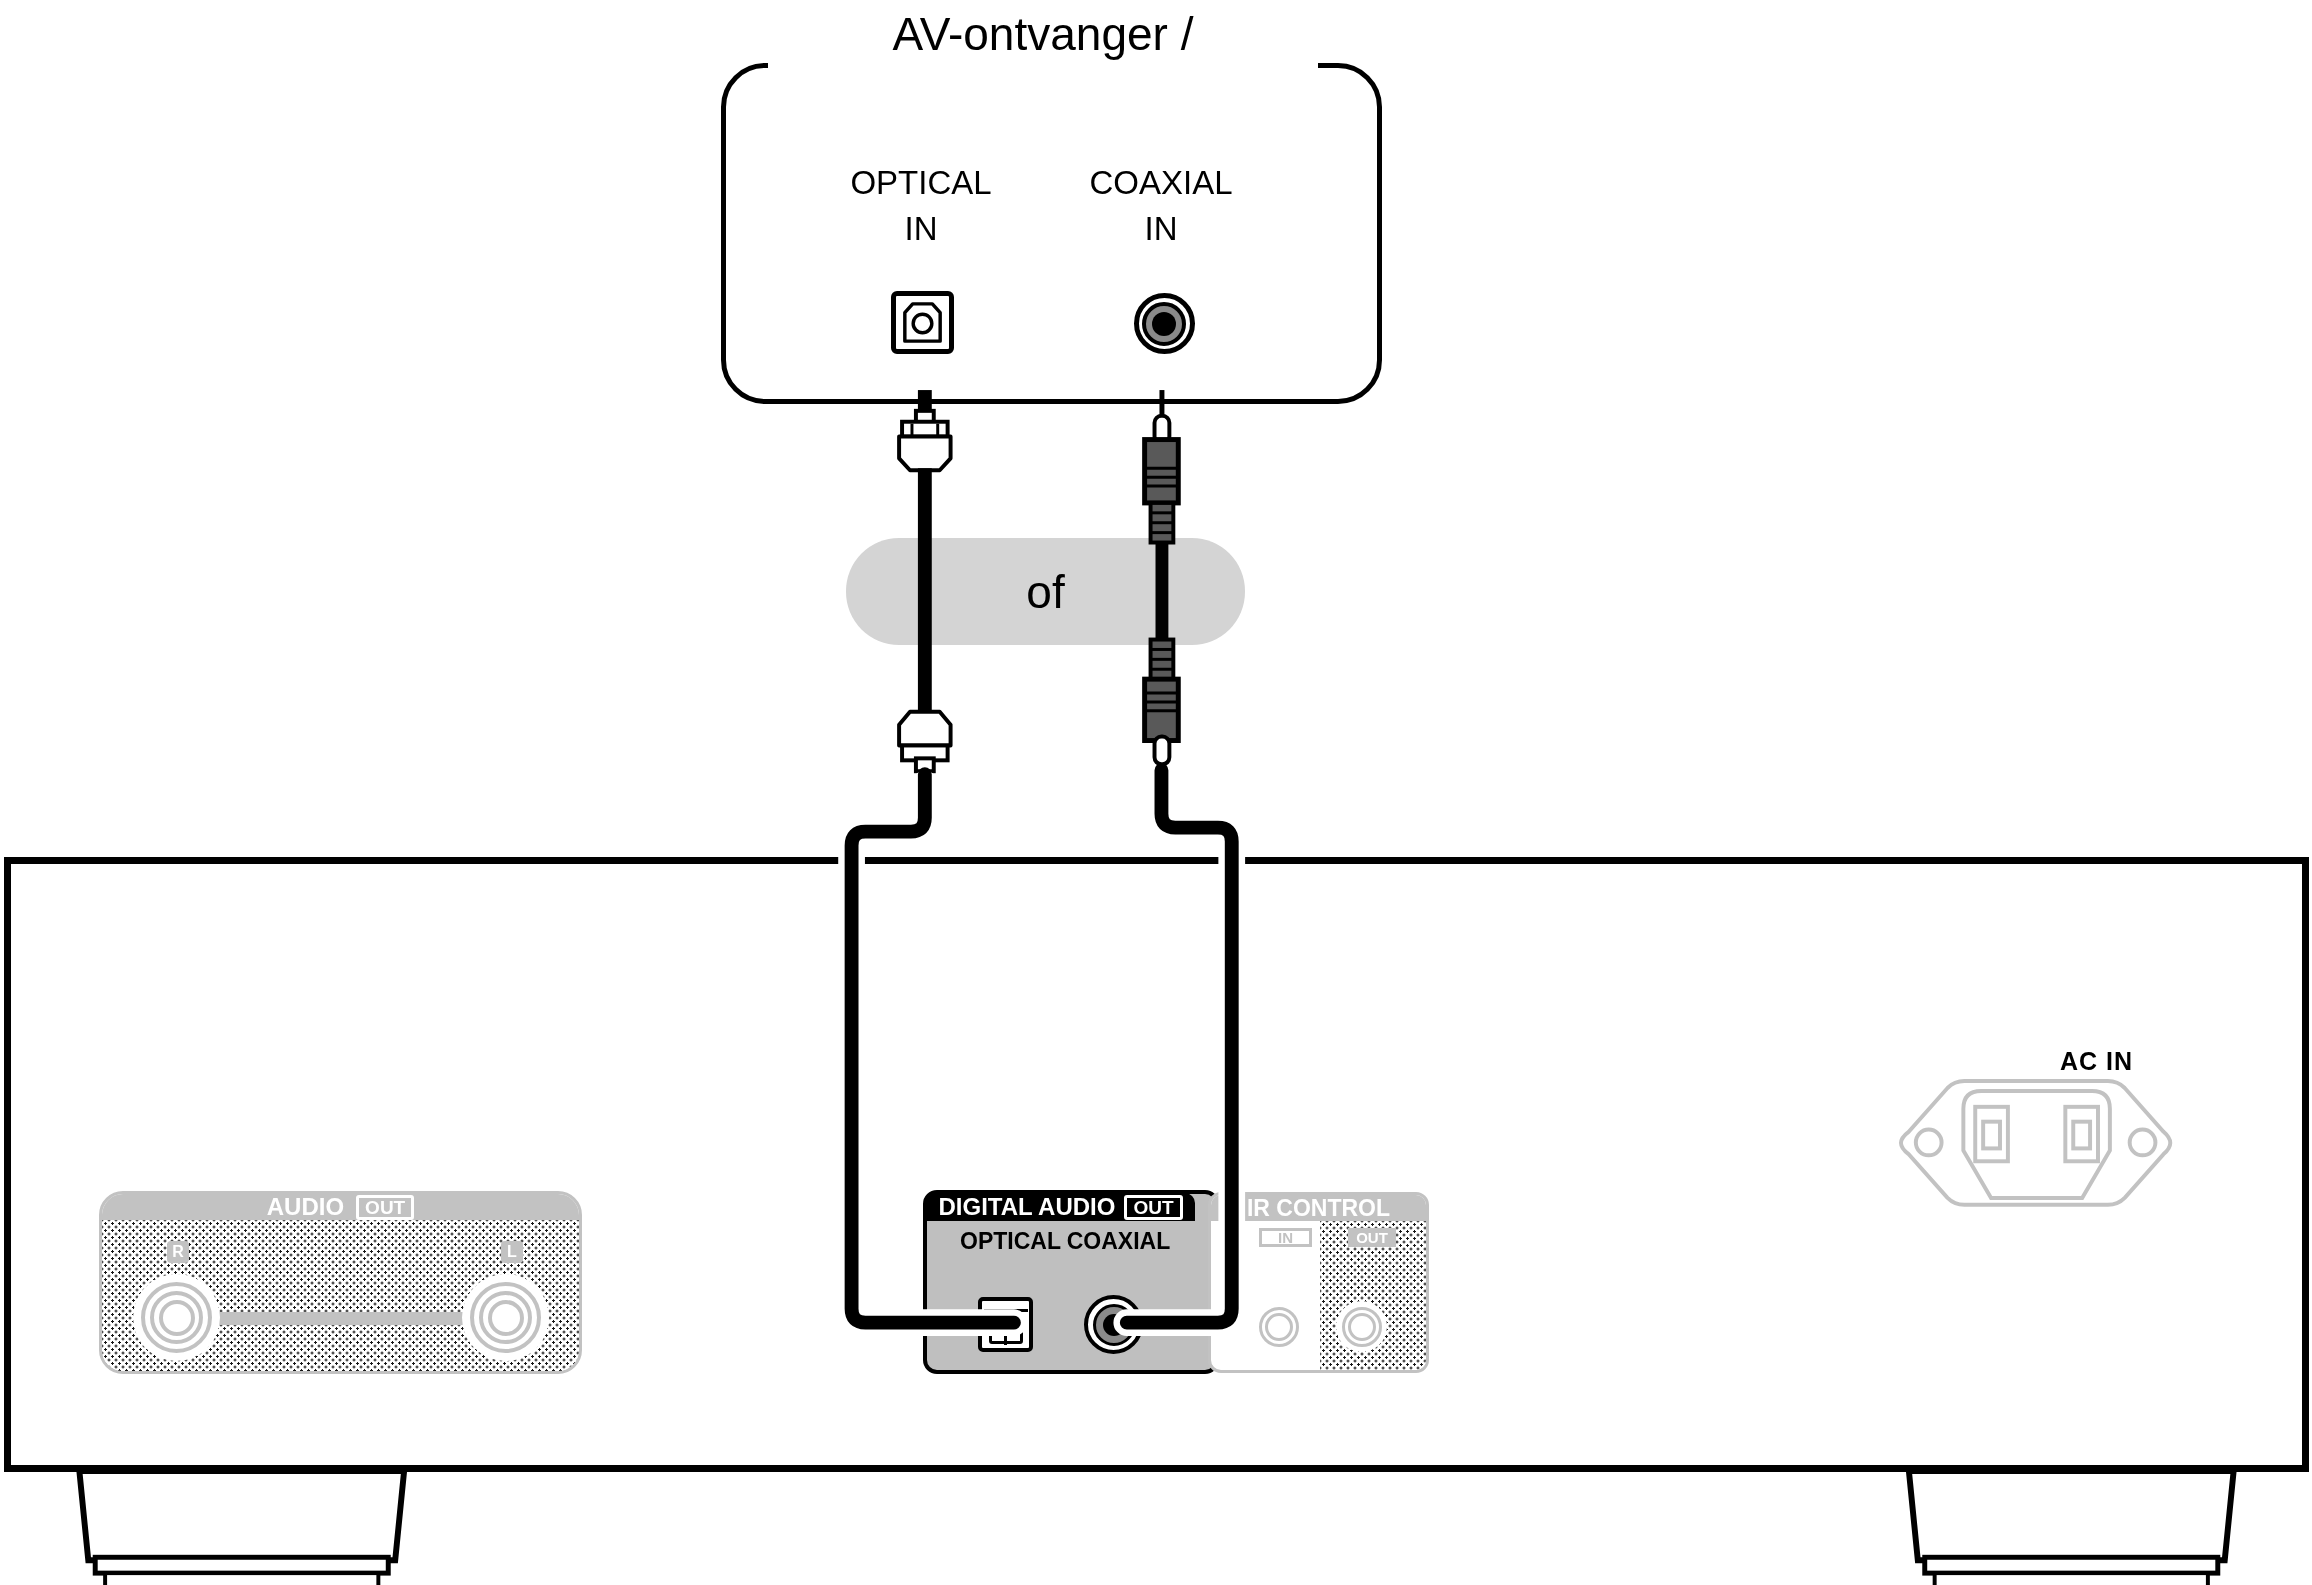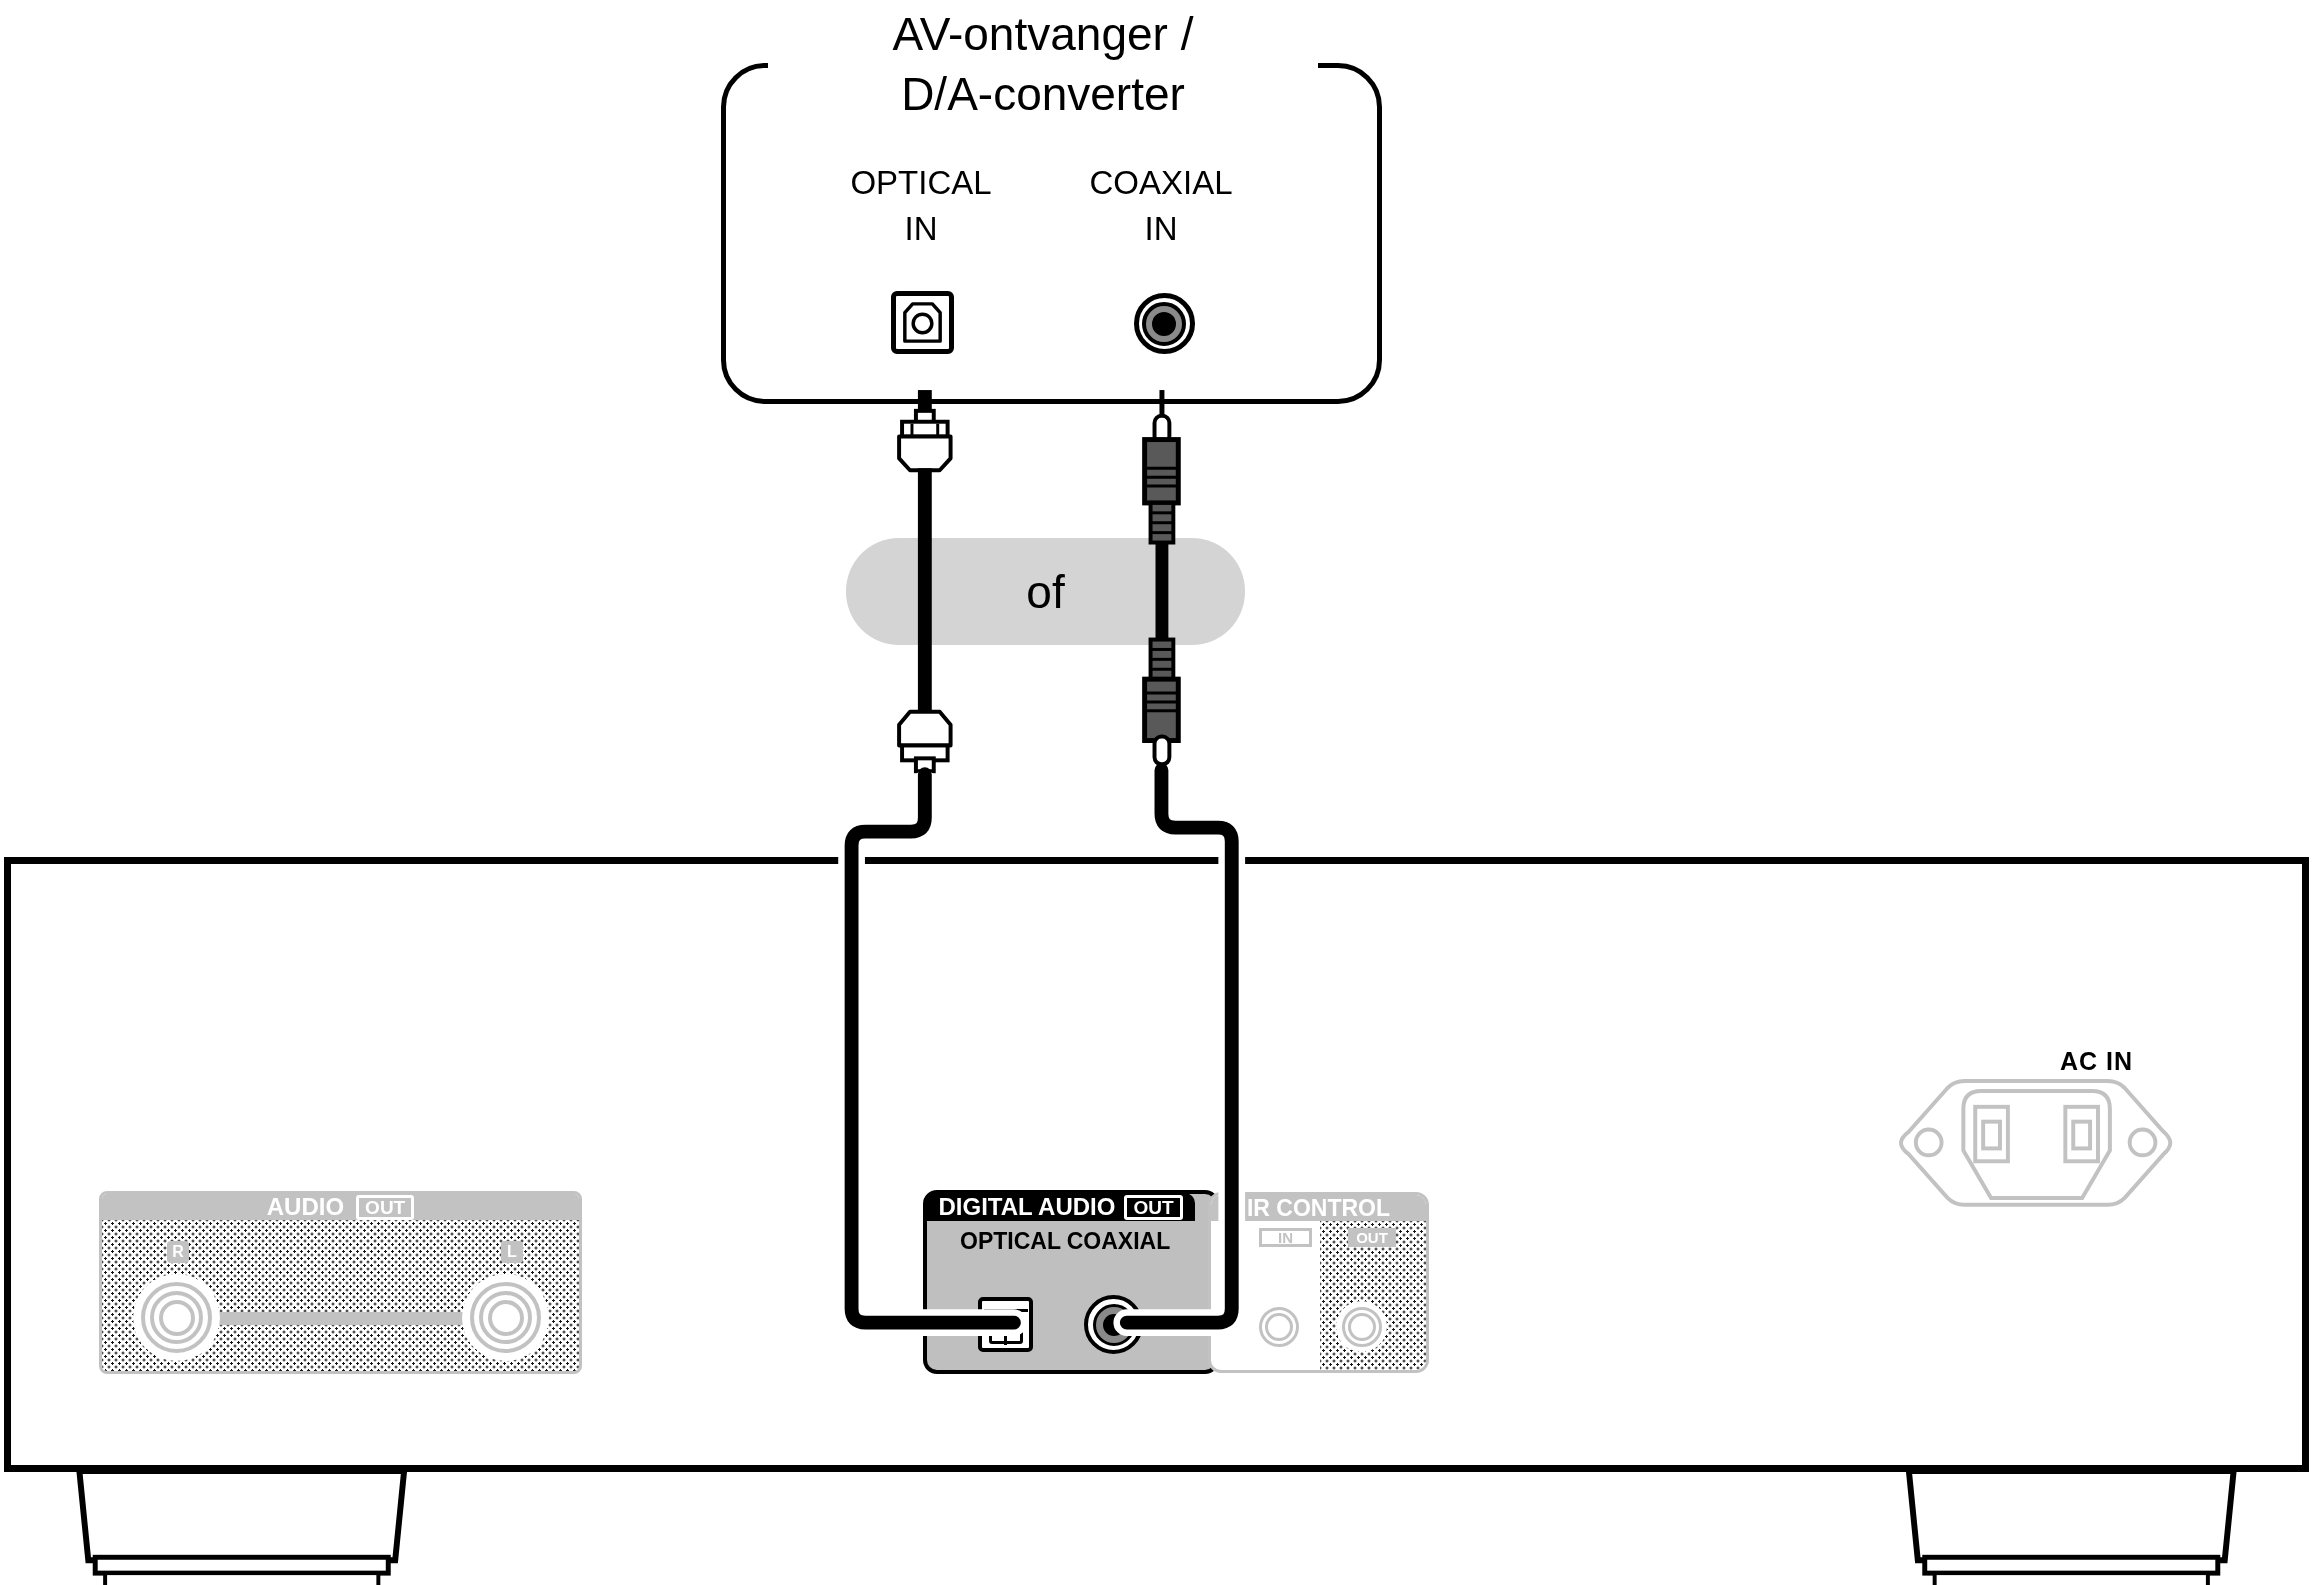--- a/index.html
+++ b/index.html
@@ -26,21 +26,21 @@
 
   
   .panel{left:4px;top:857px;width:2305px;height:615px;border:7px solid #000;background:#fff;box-sizing:border-box;z-index:1;}
 
   .dots{background-color:#fff;background-image:
         radial-gradient(circle,#161616 1.2px,transparent 1.4px),
         radial-gradient(circle,#161616 1.2px,transparent 1.4px);
         background-size:7px 7px;background-position:0 0,3.5px 3.5px;}
 
   
-  .gblock{border:3px solid #c2c2c2;border-radius:8px;background:#fff;box-sizing:border-box;overflow:hidden;z-index:2;}
+  .gblock{border:3px solid #c2c2c2;border-radius:24px;background:#fff;box-sizing:border-box;overflow:hidden;z-index:2;}
   .gheader{left:0;top:0;right:0;height:26px;background:#c2c2c2;color:#fff;font-weight:bold;font-size:24px;gap:12px;}
   .badge{border:3px solid #fff;border-radius:3px;padding:0 6px;font-size:19px;line-height:19px;font-weight:bold;color:#fff;}
   .chip{width:22px;height:22px;background:#c2c2c2;border-radius:4px;color:#fff;font-size:16px;font-weight:bold;z-index:4;}
   .ring{border-radius:50%;box-sizing:border-box;border:4px solid #c2c2c2;}
 
   
   .dblock{left:923px;top:1190px;width:296px;height:184px;border:4px solid #000;border-radius:14px;background:#bfbfbf;box-sizing:border-box;z-index:2;}
   .dheader{left:-1px;top:-1px;width:269px;height:28px;background:#000;border-radius:10px 10px 0 0;color:#fff;font-weight:bold;font-size:24px;gap:9px;}
   .dlabel{top:34px;font-size:23px;font-weight:bold;text-align:center;}
 
@@ -138,21 +138,20 @@
     <div class="abs ctr" style="left:125px;top:106px;width:51px;height:51px;border-radius:50%;background:#fff;">
       <div class="ctr ring" style="width:40px;height:40px;border-width:3px;">
           <div class="ring" style="width:28px;height:28px;border-width:3px;"></div>
         </div>
     </div>
   </div>
 
   <div class="abs devbox"></div>
   <div class="abs title">
     <div>AV-ontvanger /</div>
-    <div>D/A-converter</div>
   </div>
   <div class="abs portlabel" style="left:812px;top:164px;">OPTICAL</div>
   <div class="abs portlabel" style="left:812px;top:210px;">IN</div>
   <div class="abs portlabel" style="left:1052px;top:164px;">COAXIAL</div>
   <div class="abs portlabel" style="left:1052px;top:210px;">IN</div>
 
   <div class="abs optport">
     <svg width="53" height="53" style="left:0;top:0;" viewBox="0 0 54 54">
       <path d="M9,17 L17,8 H37 L45,17 V46 H9 Z" fill="none" stroke="#000" stroke-width="3.5" stroke-linejoin="round"></path>
       <circle cx="27" cy="28" r="9.5" fill="#fff" stroke="#000" stroke-width="3.5"></circle>

